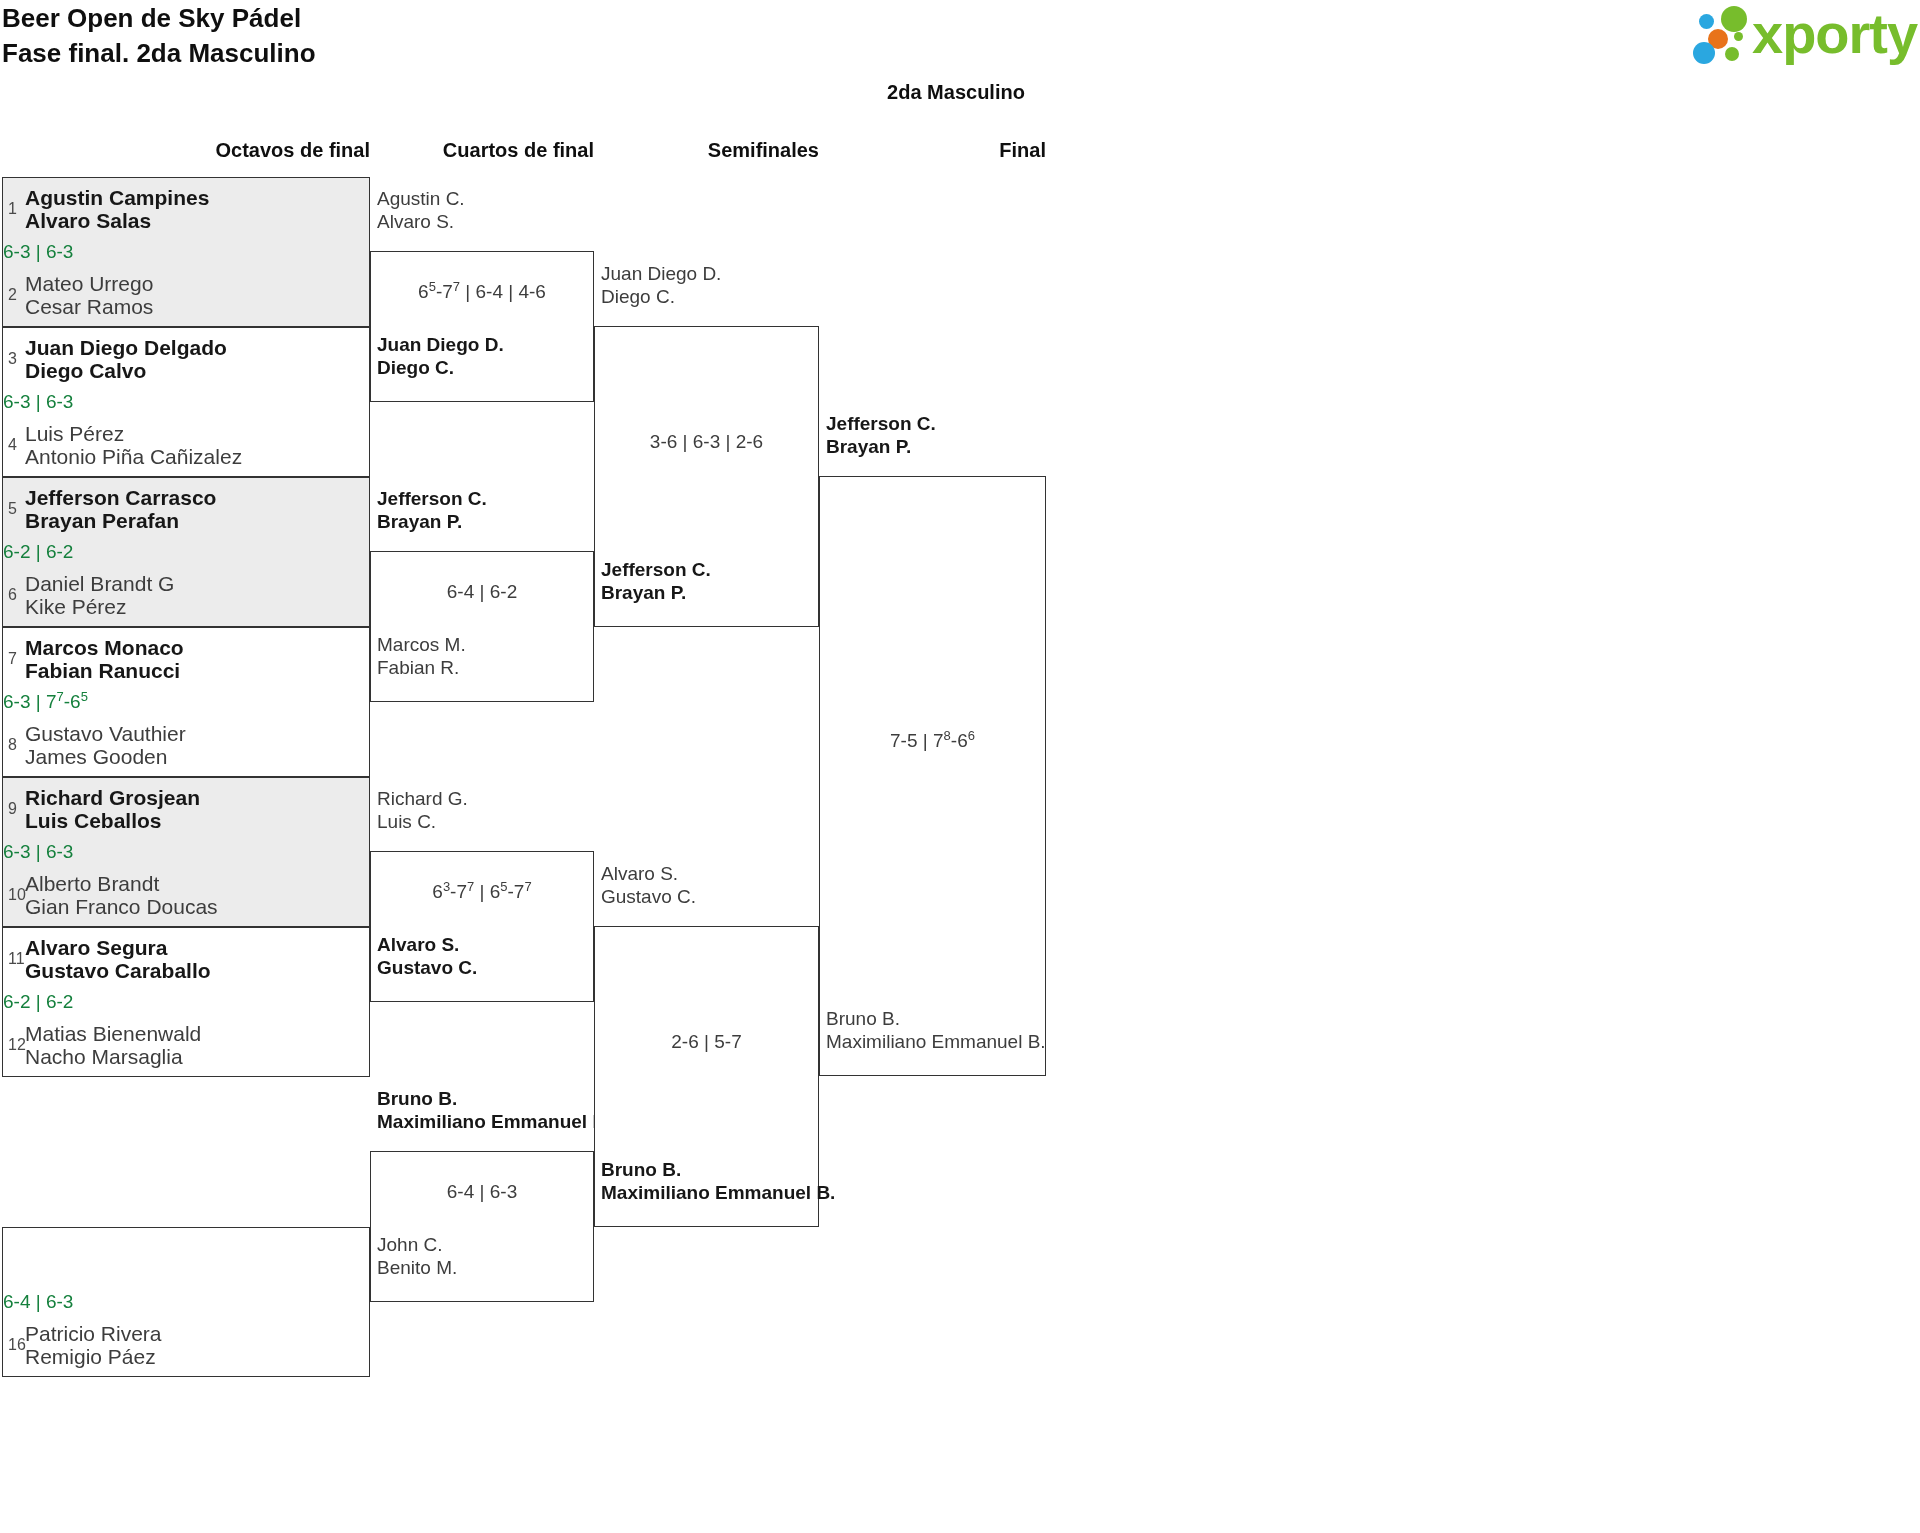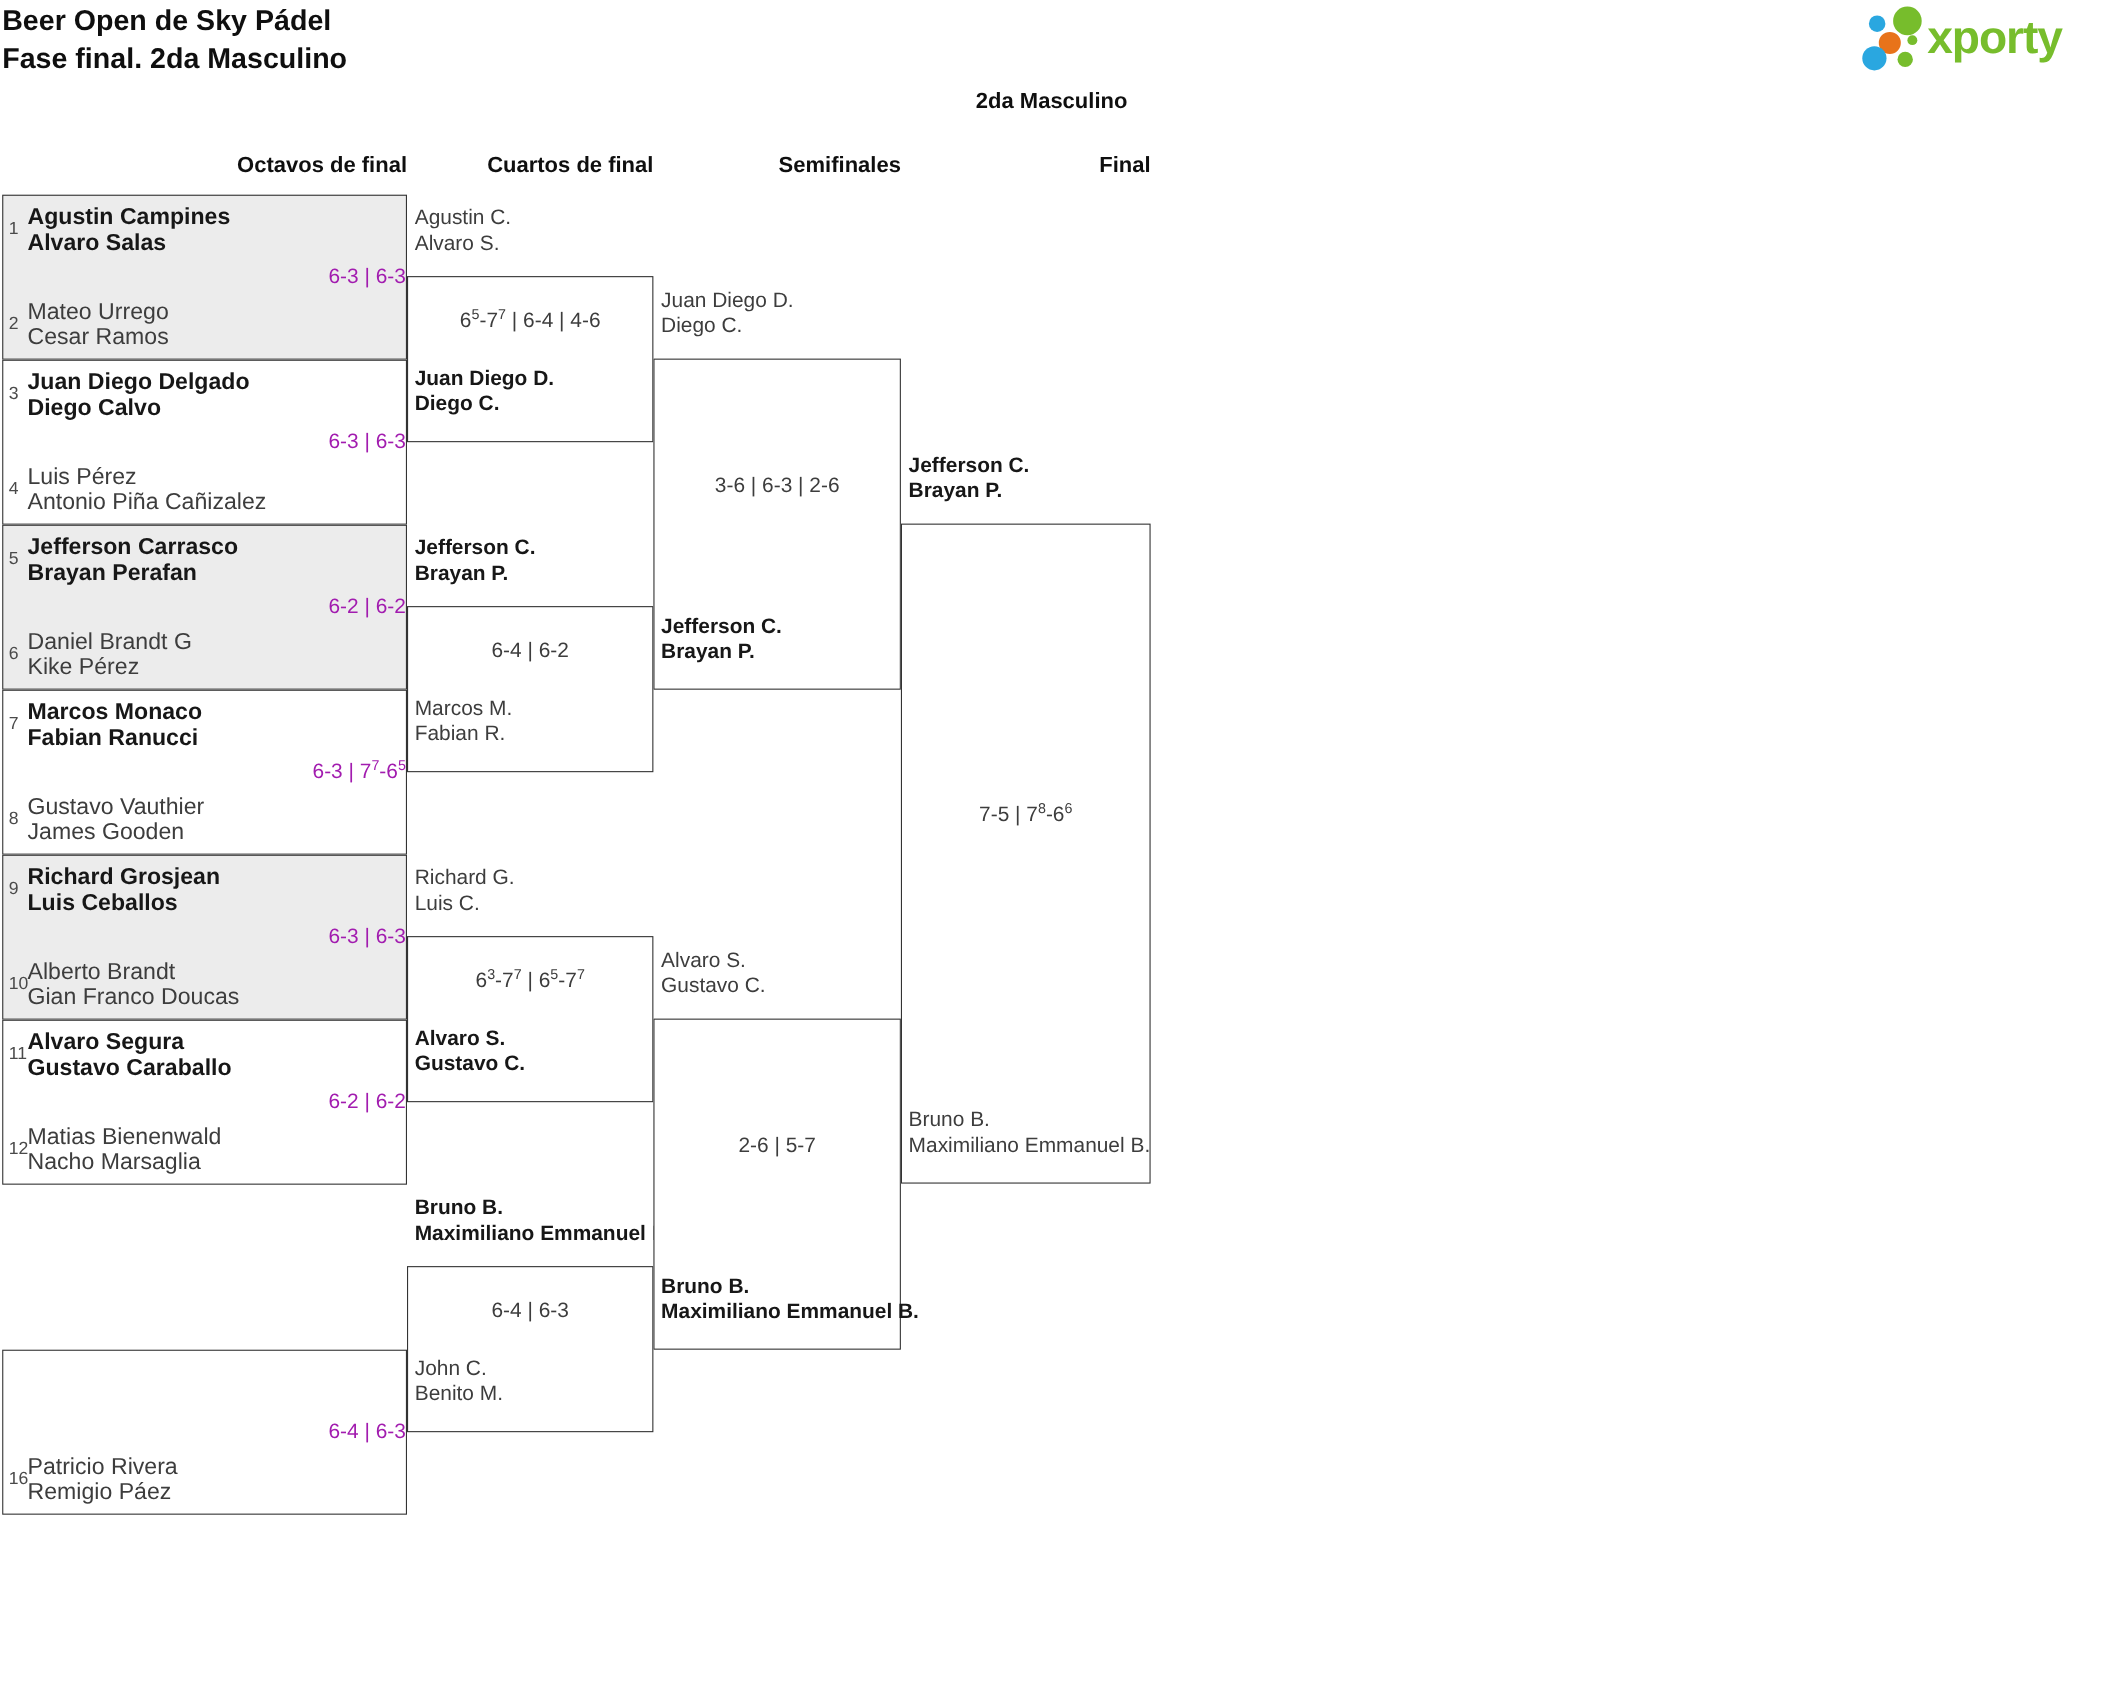--- a/index.html
+++ b/index.html
@@ -13,36 +13,36 @@
 
   
   .logo{position:absolute;left:1686px;top:4px;width:226px;height:62px;}
   .dot{position:absolute;border-radius:50%;}
   .dot.b1{left:13px;top:10px;width:15px;height:15px;background:#2aa7e0;}
   .dot.g1{left:35px;top:2px;width:26px;height:26px;background:#77bd2c;}
   .dot.o1{left:22px;top:25px;width:20px;height:20px;background:#e8731a;}
   .dot.b2{left:7px;top:38px;width:22px;height:22px;background:#2aa7e0;}
   .dot.g2{left:39px;top:43px;width:14px;height:14px;background:#77bd2c;}
   .dot.g3{left:48px;top:28px;width:9px;height:9px;background:#77bd2c;}
-  .logotext{position:absolute;left:66px;top:0;font-size:42px;line-height:60px;font-weight:700;color:#77bd2c;letter-spacing:-1px;}
+  .logotext{position:absolute;left:66px;top:0;font-size:56px;line-height:60px;font-weight:700;color:#77bd2c;letter-spacing:-1px;}
 
   
   .box{position:absolute;border:1px solid #333;box-sizing:border-box;background:#fff;}
   .box.shaded{background:#ececec;}
 
   
   .team{position:absolute;left:5px;right:6px;display:flex;align-items:center;}
   .team.t-top{top:8px;}
   .team.t-bottom{bottom:8px;}
   .seed{width:17px;flex:none;font-size:16px;color:#4a4a4a;}
   .names{font-size:21px;line-height:23px;color:#3d3d3d;white-space:nowrap;}
   .names.bold{font-weight:700;color:#171717;}
 
   
-  .oscore{position:absolute;left:0;right:0;top:calc(50% - 11px);text-align:right;font-size:19px;color:#a21caf;}
+  .oscore{position:absolute;left:0;right:0;top:calc(50% - 11px);text-align:left;font-size:19px;color:#15803d;}
   .rscore{position:absolute;left:0;right:0;top:calc(50% - 46px);text-align:center;font-size:19px;color:#3d3d3d;}
   .oscore sup,.rscore sup{font-size:13px;line-height:0;vertical-align:7px;}
 
   
   .plabel{position:absolute;left:6px;font-size:19px;line-height:23px;color:#3d3d3d;white-space:nowrap;}
   .plabel.above{bottom:calc(100% + 19px);}
   .plabel.inside{bottom:22px;}
   .plabel.bold{font-weight:700;color:#171717;}
 </style>
 </head>

